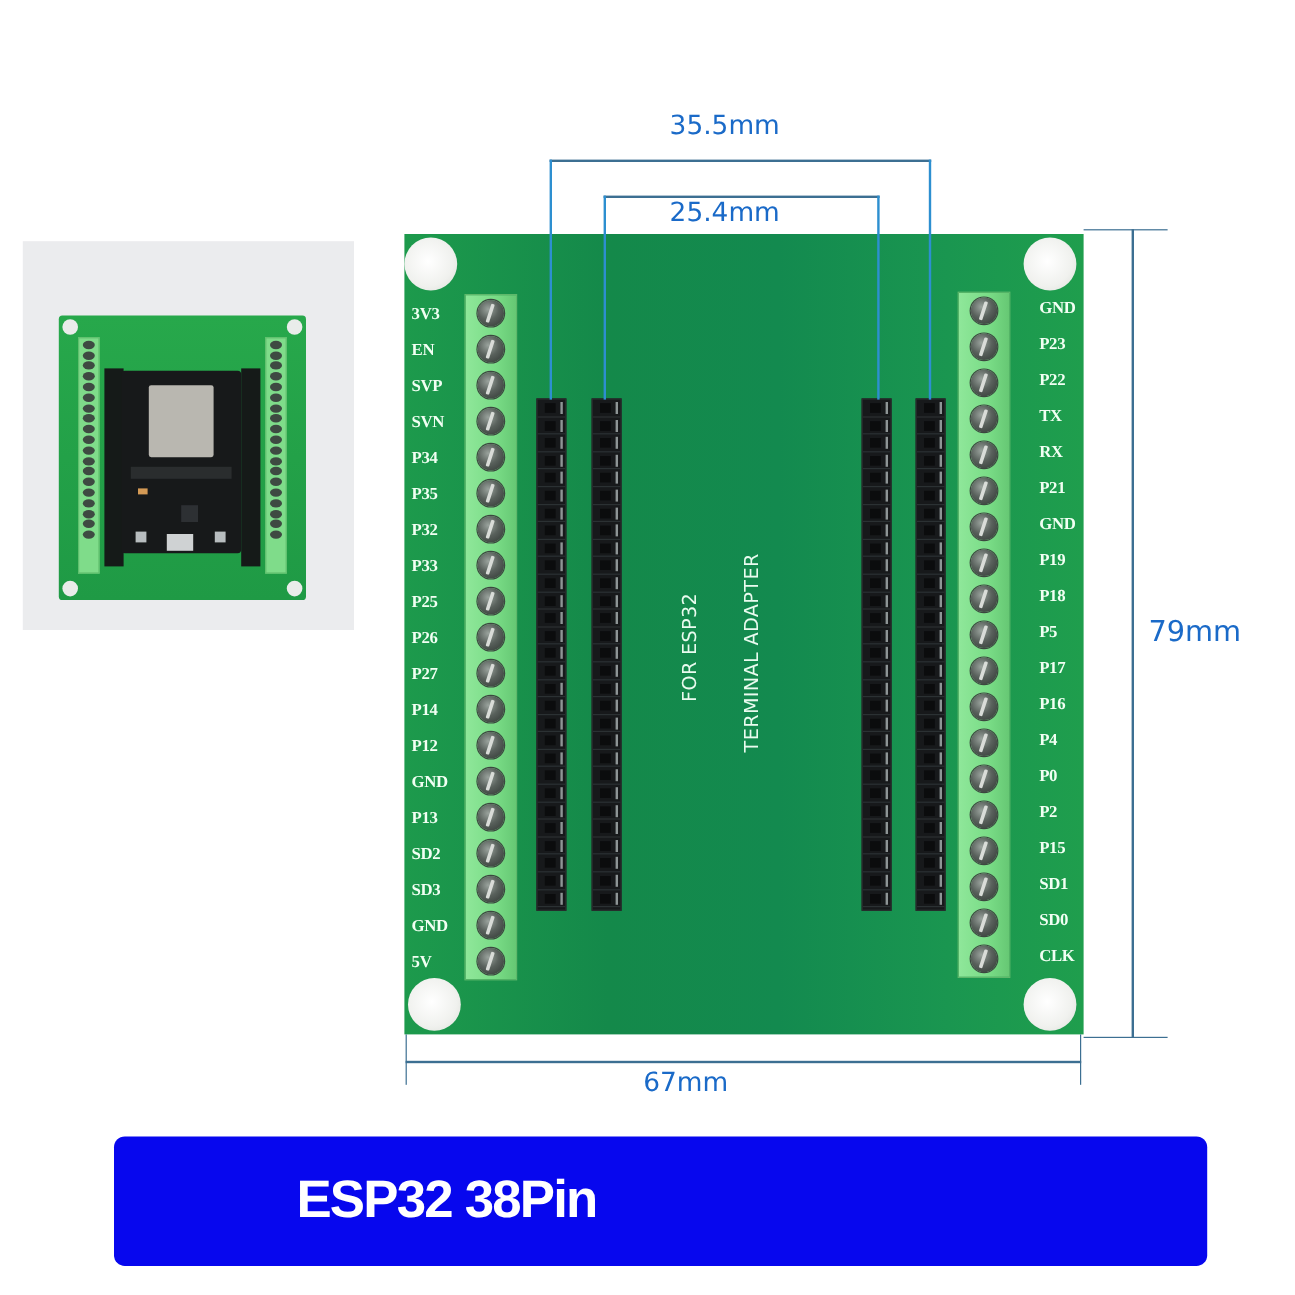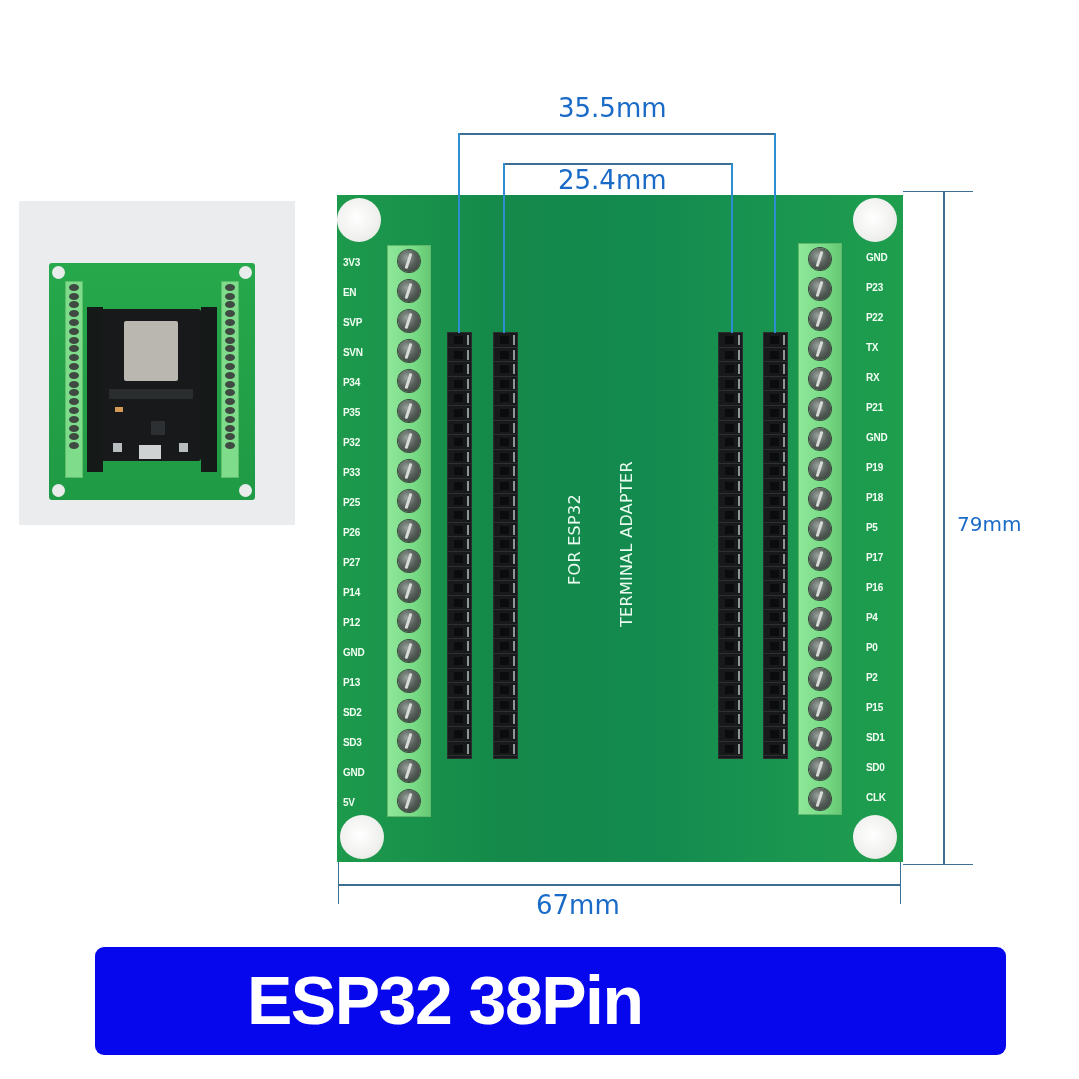--- a/index.html
+++ b/index.html
@@ -14,39 +14,39 @@
   .thumb-screw { width:10px; height:7px; border-radius:50%; background:#3e4a42; margin:1.8px auto; }
   .thumb-hdr { width:16px; height:165px; background:#151a18; }
   .thumb-mcu { left:52px; top:46px; width:100px; height:152px; background:#17191a; border-radius:3px; }
   .thumb-chip { left:14px; top:12px; width:54px; height:60px; background:#b9b7b0; border-radius:2px; }
   .thumb-usb { left:40px; top:136px; width:22px; height:14px; background:#cfd2d3; }
 
   
   .board { left:337px; top:195px; width:566px; height:667px;
     background:linear-gradient(90deg,#1d9a4c 0%,#14894a 30%,#138a4f 55%,#1a9650 80%,#1f9e4d 100%); }
   .hole { width:44px; height:44px; border-radius:50%; background:radial-gradient(circle at 45% 45%,#ffffff 0%,#f0f1ee 60%,#d9ddd6 100%); }
-  .pinlabel { color:#f1fff3; font-size:10px; font-weight:bold; letter-spacing:-0.3px; height:30px; line-height:30px; font-family:Liberation Sans, sans-serif; }
+  .pinlabel { color:#f1fff3; font-size:14px; font-weight:bold; letter-spacing:-0.3px; height:30px; line-height:30px; font-family:Liberation Serif, serif; }
   .terminal { width:42px; background:linear-gradient(90deg,#8fe79a,#79dc86 60%,#66c874); border:1px solid #5fb86b; }
   .screw-row { height:30px; display:flex; align-items:center; justify-content:center; }
   .screw { width:22px; height:22px; border-radius:50%; background:radial-gradient(circle at 40% 35%,#9aa39d 0%,#59615c 45%,#2f3632 100%); position:relative; box-shadow:0 0 0 1px #3b473f; }
   .screw::after { content:""; position:absolute; left:9px; top:3px; width:3px; height:16px; background:#d9dcd8; transform:rotate(18deg); border-radius:1px; }
   .header { width:23px; height:425px; background:#17191b; border:1px solid #2a2e2f; }
   .header-cell { height:14.6px; border-bottom:1px solid #2b3133; box-sizing:border-box; position:relative; }
   .header-cell::before { content:""; position:absolute; left:6px; top:3px; width:9px; height:8px; background:#0b0c0d; }
   .header-cell::after { content:""; position:absolute; right:2px; top:2px; width:2px; height:10px; background:#8e9596; }
 
   .silk { color:#e9fbef; font-size:16px; white-space:nowrap; transform:rotate(-90deg); transform-origin:left top; letter-spacing:0.3px; }
 
   
   .dim-line { background:#3c6f92; }
-  .dim-text { color:#1a6ac8; font-size:26px; font-family:"DejaVu Sans", sans-serif; }
+  .dim-text { color:#1a6ac8; font-size:22px; font-family:"DejaVu Sans", sans-serif; }
 
   
   .banner { left:95px; top:947px; width:911px; height:108px; background:#0707ee; border-radius:9px; }
-  .banner-text { left:152px; top:6px; color:#ffffff; font-weight:bold; font-size:68px; letter-spacing:-1.5px; font-family:"Liberation Sans", sans-serif; line-height:94px; }
+  .banner-text { left:152px; top:6px; color:#ffffff; font-weight:bold; font-size:44px; letter-spacing:-1.5px; font-family:"Liberation Sans", sans-serif; line-height:94px; }
 </style>
 </head>
 <body>
 
 <div class="abs thumb">
   <div class="abs thumb-board">
     <div class="abs thumb-hole" style="left:3px;top:3px"></div>
     <div class="abs thumb-hole" style="right:3px;top:3px"></div>
     <div class="abs thumb-hole" style="left:3px;bottom:3px"></div>
     <div class="abs thumb-hole" style="right:3px;bottom:3px"></div>
@@ -411,21 +411,21 @@
 <div class="abs dim-text" style="left:558px;top:93px">35.5mm</div>
 
 <div class="abs dim-line" style="left:503px;top:163px;width:230px;height:2px"></div>
 <div class="abs dim-line" style="left:503px;top:163px;width:2px;height:170px;background:#2d8fd0"></div>
 <div class="abs dim-line" style="left:731px;top:163px;width:2px;height:170px;background:#2d8fd0"></div>
 <div class="abs dim-text" style="left:558px;top:165px">25.4mm</div>
 
 <div class="abs dim-line" style="left:903px;top:191px;width:70px;height:1px"></div>
 <div class="abs dim-line" style="left:903px;top:864px;width:70px;height:1px"></div>
 <div class="abs dim-line" style="left:943px;top:191px;width:2px;height:674px"></div>
-<div class="abs dim-text" style="left:957px;top:512px;font-size:20px">79mm</div>
+<div class="abs dim-text" style="left:957px;top:512px;font-size:24px">79mm</div>
 
 <div class="abs dim-line" style="left:338px;top:884px;width:563px;height:2px"></div>
 <div class="abs dim-line" style="left:338px;top:862px;width:1px;height:42px"></div>
 <div class="abs dim-line" style="left:900px;top:862px;width:1px;height:42px"></div>
 <div class="abs dim-text" style="left:536px;top:890px">67mm</div>
 
 <div class="abs banner">
   <div class="abs banner-text">ESP32 38Pin</div>
 </div>
 

